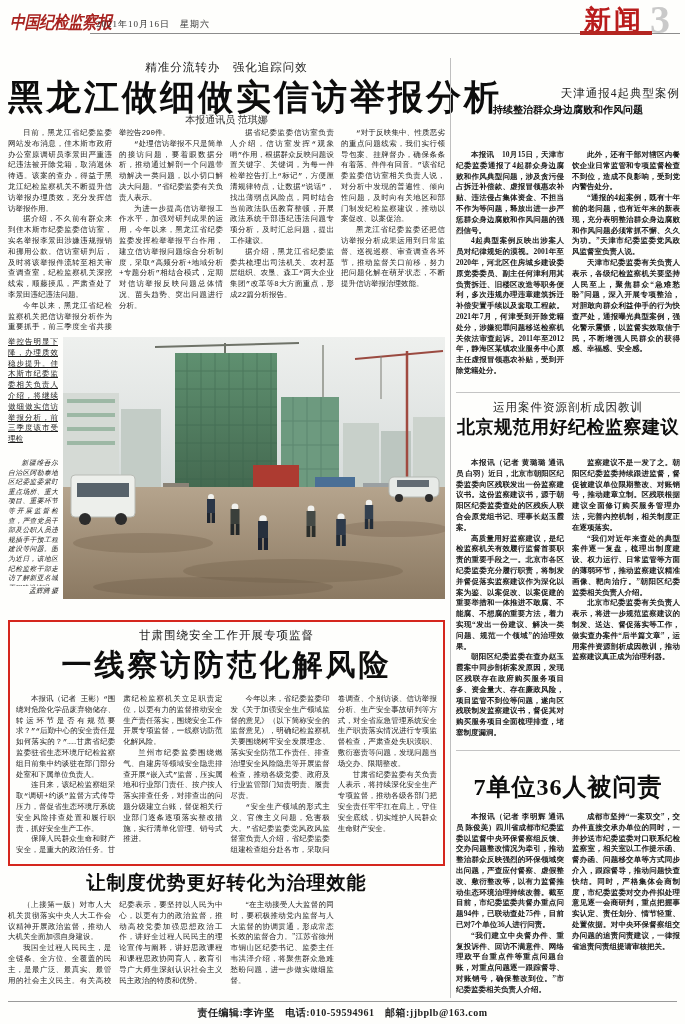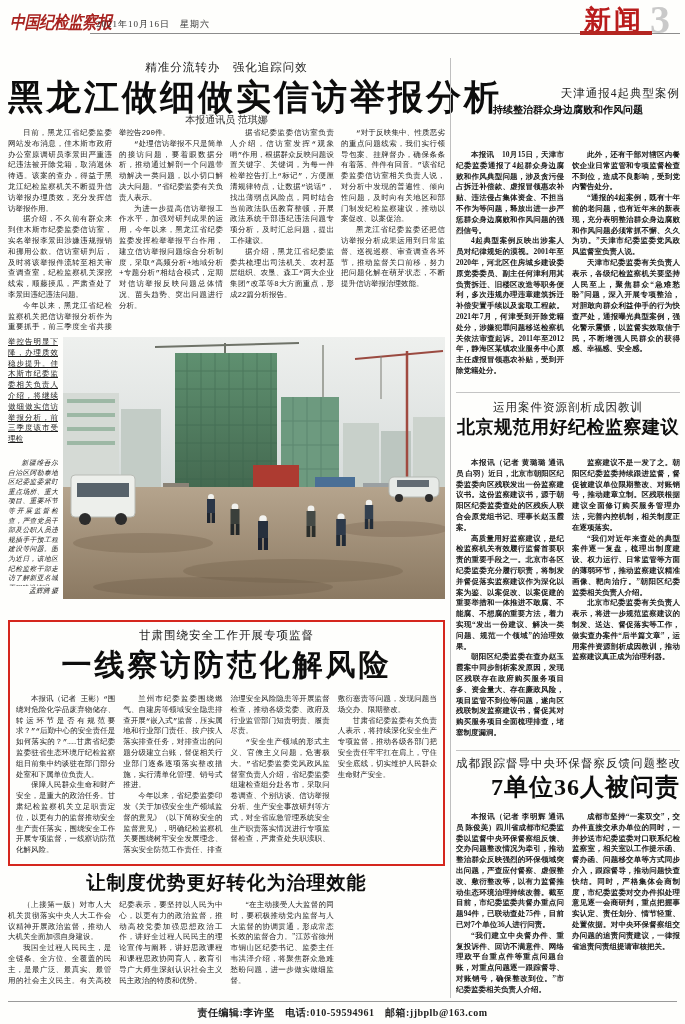--- a/index.html
+++ b/index.html
@@ -211,20 +211,21 @@
           </g>
       </g>
     </svg>
   </div>
 
   <div class="abs redbox">
     <div class="kicker" style="margin-top:6px;">甘肃围绕安全工作开展专项监督</div>
     <div class="hl" style="font-size:30px;letter-spacing:3px;margin-top:2px;">一线察访防范化解风险</div>
     <div class="body cols4" style="margin:8px 6px 0 6px;height:166px;">
         <p>本报讯（记者 王彬）“围绕对危险化学品废弃物储存、转运环节是否有规范要求？”“后勤中心的安全责任是如何落实的？”……甘肃省纪委监委驻省生态环境厅纪检监察组日前集中约谈驻在部门部分处室和下属单位负责人。</p>
+        <p>连日来，该纪检监察组采取“调研+约谈”监督方式传导压力，督促省生态环境厅系统安全风险排查处置和履行职责，抓好安全生产工作。</p>
         <p>保障人民群众生命和财产安全，是重大的政治任务。甘肃纪检监察机关立足职责定位，以更有力的监督推动安全生产责任落实，围绕安全工作开展专项监督，一线察访防范化解风险。</p>
         <p>兰州市纪委监委围绕燃气、自建房等领域安全隐患排查开展“嵌入式”监督，压实属地和行业部门责任、按户按人落实排查任务，对排查出的问题分级建立台账，督促相关行业部门逐条逐项落实整改措施，实行清单化管理、销号式推进。</p>
         <p>今年以来，省纪委监委印发《关于加强安全生产领域监督的意见》（以下简称安全的监督意见），明确纪检监察机关要围绕树牢安全发展理念、落实安全防范工作责任、排查治理安全风险隐患等开展监督检查，推动各级党委、政府及行业监管部门知责明责、履责尽责。</p>
         <p>“安全生产领域的形式主义、官僚主义问题，危害极大。”省纪委监委党风政风监督室负责人介绍，省纪委监委组建检查组分赴各市，采取问卷调查、个别访谈、信访举报分析、生产安全事故研判等方式，对全省应急管理系统安全生产职责落实情况进行专项监督检查，严肃查处失职渎职、敷衍塞责等问题，发现问题当场交办、限期整改。</p>
         <p>甘肃省纪委监委有关负责人表示，将持续深化安全生产专项监督，推动各级各部门把安全责任牢牢扛在肩上，守住安全底线，切实维护人民群众生命财产安全。</p>
       </div>
   </div>
 
   <div class="abs hl" style="left:8px;top:870px;width:437px;font-size:19px;letter-spacing:1px;">让制度优势更好转化为治理效能</div>
   <div class="abs body cols4" style="left:8px;top:900px;width:437px;height:97px;">
@@ -253,22 +254,21 @@
       <p>本报讯（记者 黄璐璐 通讯员 白羽）近日，北京市朝阳区纪委监委向区残联发出一份监察建议书。这份监察建议书，源于朝阳区纪委监委查处的区残疾人联合会原党组书记、理事长赵玉霞案。</p>
       <p>高质量用好监察建议，是纪检监察机关有效履行监督首要职责的重要手段之一。北京市各区纪委监委充分履行职责，将制发并督促落实监察建议作为深化以案为鉴、以案促改、以案促建的重要举措和一体推进不敢腐、不能腐、不想腐的重要方法，着力实现“发出一份建议、解决一类问题、规范一个领域”的治理效果。</p>
       <p>朝阳区纪委监委在查办赵玉霞案中同步剖析案发原因，发现区残联存在政府购买服务项目多、资金量大、存在廉政风险，项目监管不到位等问题，遂向区残联制发监察建议书，督促其对购买服务项目全面梳理排查，堵塞制度漏洞。</p>
       <p>监察建议不是一发了之。朝阳区纪委监委持续跟进监督，督促被建议单位限期整改、对账销号，推动建章立制。区残联根据建议全面修订购买服务管理办法，完善内控机制，相关制度正在逐项落实。</p>
       <p>“我们对近年来查处的典型案件逐一复盘，梳理出制度建设、权力运行、日常监管等方面的薄弱环节，推动监察建议精准画像、靶向治疗。”朝阳区纪委监委相关负责人介绍。</p>
       <p>北京市纪委监委有关负责人表示，将进一步规范监察建议的制发、送达、督促落实等工作，做实查办案件“后半篇文章”，运用案件资源剖析成因教训，推动监察建议真正成为治理利器。</p>
     </div>
 
   <div class="abs hdiv" style="top:750px;"></div>
 
-  <div class="abs kicker" style="left:456px;top:756px;width:224px;">成都跟踪督导中央环保督察反馈问题整改</div>
-  <div class="abs hl" style="left:456px;top:771px;width:224px;font-size:24px;letter-spacing:1px;text-align:right;">7单位36人被问责</div>
+  <div class="abs hl" style="left:456px;top:771px;width:224px;font-size:24px;letter-spacing:1px;">7单位36人被问责</div>
   <div class="abs body cols2" style="left:456px;top:812px;width:224px;height:186px;">
       <p>本报讯（记者 李明辉 通讯员 陈俊美）四川省成都市纪委监委以监督中央环保督察组反馈、交办问题整改情况为牵引，推动整治群众反映强烈的环保领域突出问题，严查应付督察、虚假整改、敷衍整改等，以有力监督推动生态环境治理持续改善。截至目前，市纪委监委共督办重点问题94件，已联动查处75件，目前已对7个单位36人进行问责。</p>
       <p>“我们建立中央督办件、重复投诉件、回访不满意件、网络理政平台重点件等重点问题台账，对重点问题逐一跟踪督导、对账销号，确保整改到位。”市纪委监委相关负责人介绍。</p>
       <p>成都市坚持“一案双交”，交办件直接交承办单位的同时，一并抄送市纪委监委对口联系纪检监察室，相关室以工作提示函、督办函、问题移交单等方式同步介入，跟踪督导，推动问题快查快结。同时，严格集体会商制度，市纪委监委对交办件拟处理意见逐一会商研判，重点把握事实认定、责任划分、情节轻重、处置依据。对中央环保督察组交办问题的追责问责建议，一律报省追责问责组提请审核把关。</p>
     </div>
 
   <div class="abs frule"></div>
   <div class="abs footer">责任编辑:李许坚　电话:010-59594961　邮箱:jjbplb@163.com</div>
 
 </div>

